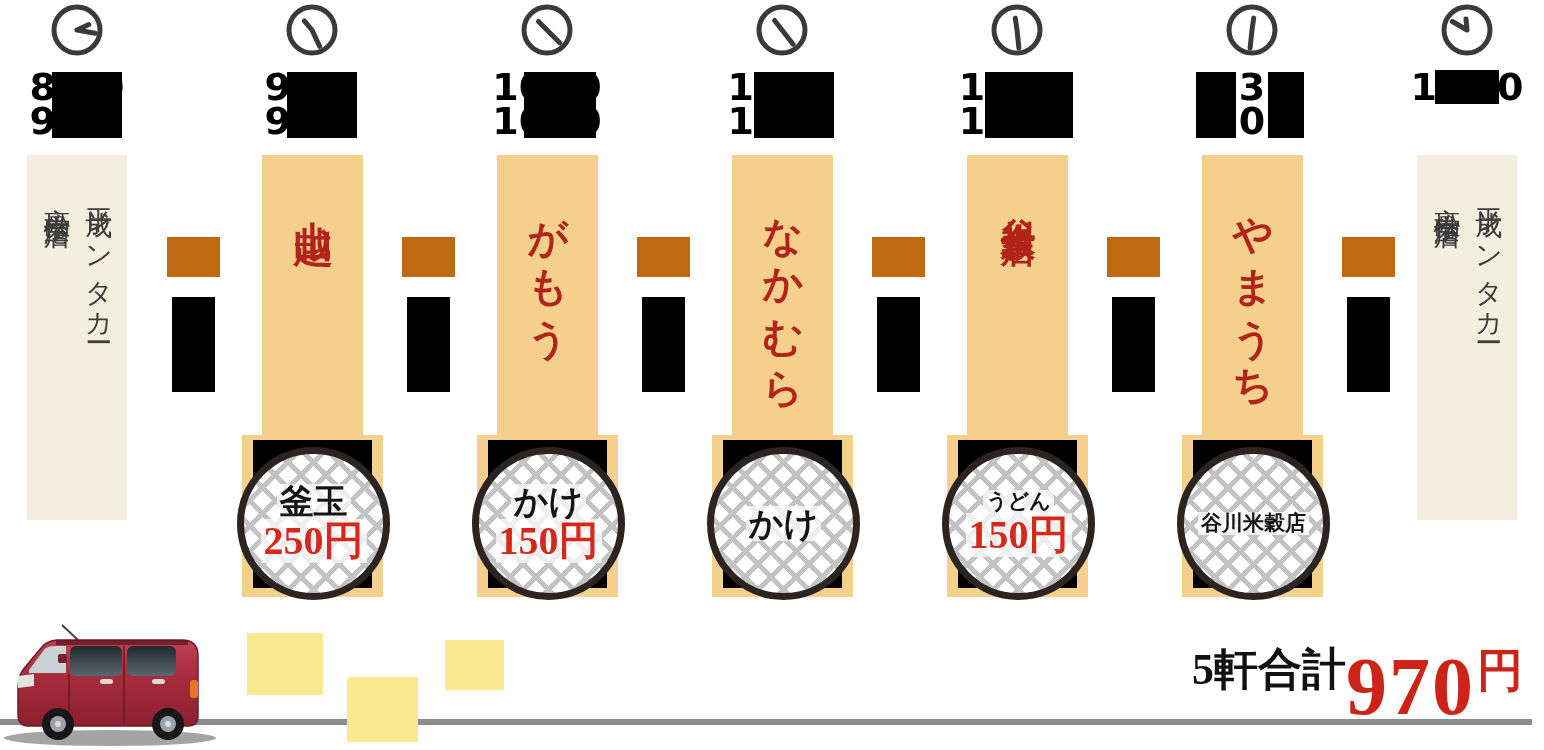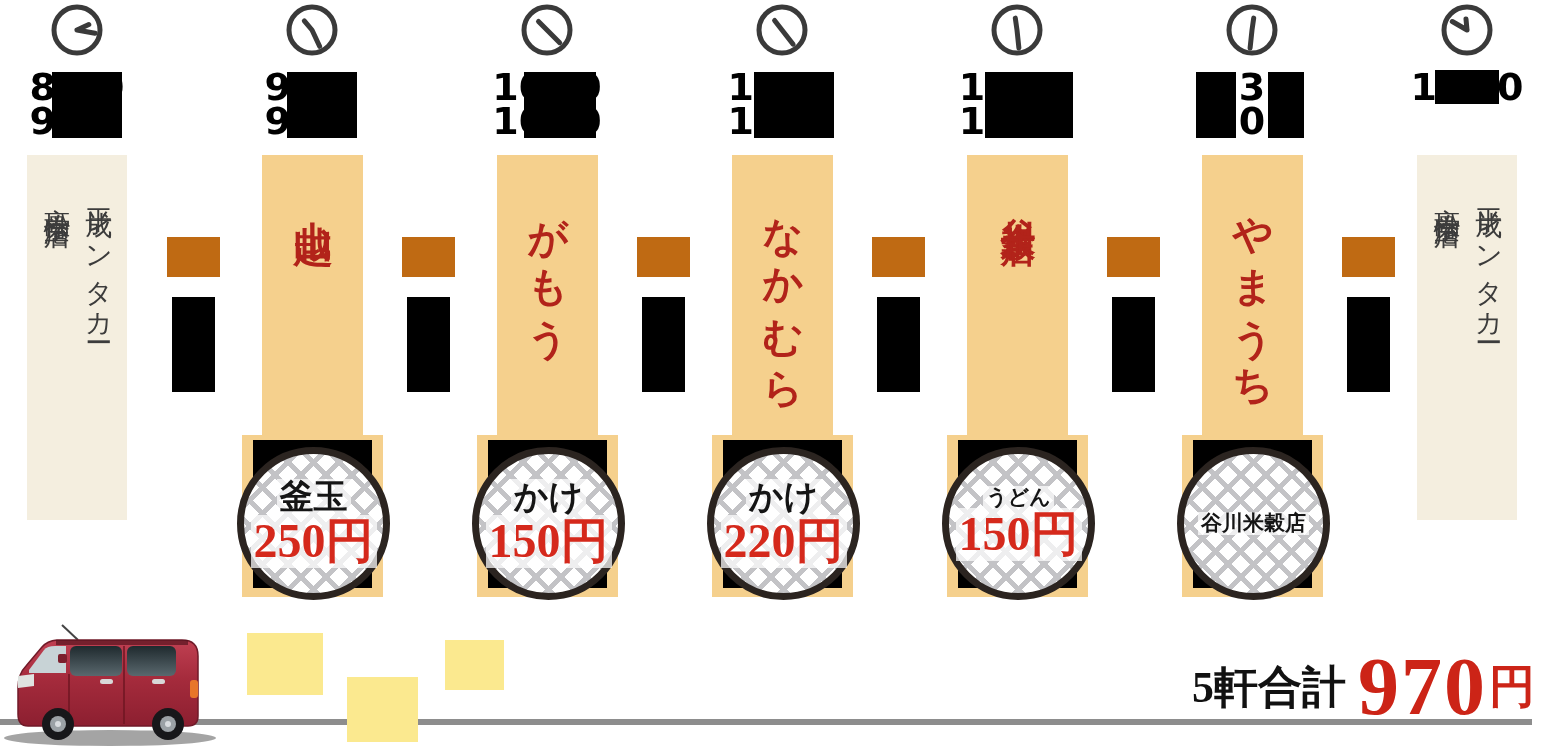--- a/index.html
+++ b/index.html
@@ -36,37 +36,37 @@
   .circle{position:absolute;left:-5px;top:292px;width:139px;height:139px;border-radius:50%;
           border:7px solid #2b2420;
           background:
             repeating-linear-gradient(45deg,rgba(195,195,198,0) 0 13px,#c3c3c6 13px 18px),
             repeating-linear-gradient(-45deg,rgba(195,195,198,0) 0 13px,#c3c3c6 13px 18px),
             #ffffff;
           display:flex;flex-direction:column;align-items:center;justify-content:center;}
   .c-item{font-family:"Liberation Serif",serif;font-weight:700;font-size:34px;color:#151515;
           background:rgba(255,255,255,.72);padding:0 3px;line-height:1.05;}
   .c-item.sm{font-size:21px;}
-  .c-price{font-family:"Liberation Serif",serif;font-weight:700;font-size:48px;color:#d5291c;
+  .c-price{font-family:"Liberation Serif",serif;font-weight:700;font-size:40px;color:#d5291c;
           background:rgba(255,255,255,.72);padding:0 3px;line-height:1.1;}
 
   
   .conn-orange{position:absolute;top:237px;width:53px;height:40px;background:#bf6a13;}
   .conn-black{position:absolute;top:297px;width:43px;height:95px;background:#000;}
 
   
   .road{position:absolute;left:0;top:719px;width:1532px;height:6px;background:#8d8d8d;z-index:1;}
   .note{position:absolute;background:#fbe98f;z-index:2;}
   .car{position:absolute;left:0;top:616px;z-index:3;}
-  .total{position:absolute;left:1192px;top:640px;display:flex;align-items:center;z-index:2;white-space:nowrap;}
+  .total{position:absolute;left:1192px;top:640px;display:flex;align-items:flex-start;z-index:2;white-space:nowrap;}
   .total .lbl{font-family:"Liberation Serif",serif;font-weight:700;font-size:44px;color:#111;
       text-shadow:2px 2px 0 #fff,-2px -2px 0 #fff,2px -2px 0 #fff,-2px 2px 0 #fff,
                   2px 0 0 #fff,-2px 0 0 #fff,0 2px 0 #fff,0 -2px 0 #fff;}
   .total .amt{font-family:"Liberation Serif",serif;font-weight:700;font-size:82px;color:#cc2417;
-      margin-left:12px;letter-spacing:2px;
+      margin-left:0;letter-spacing:2px;
       text-shadow:2px 2px 0 #fff,-2px -2px 0 #fff,2px -2px 0 #fff,-2px 2px 0 #fff,
                   2px 0 0 #fff,-2px 0 0 #fff,0 2px 0 #fff,0 -2px 0 #fff;}
   .total .unit{font-family:"Liberation Serif",serif;font-weight:700;font-size:46px;color:#cc2417;
       margin-left:2px;
       text-shadow:2px 2px 0 #fff,-2px -2px 0 #fff,2px -2px 0 #fff,-2px 2px 0 #fff;}
 </style>
 </head>
 <body>
 
 <div id="stage">
@@ -190,21 +190,20 @@
 
   <div class="stop" style="left:712px">
     <div class="pillar"></div>
     <div class="pedestal"></div>
     <div class="blackback"></div>
     <div class="shopname">
         <span>なかむら</span>
       </div>
     <div class="circle">
       <div class="c-item">かけ</div>
-      <div class="c-price">220円</div>
     </div>
   </div>
 
   <div class="stop" style="left:947px">
     <div class="pillar"></div>
     <div class="pedestal"></div>
     <div class="blackback"></div>
     <div class="shopname long">
         <span>谷川米穀店</span>
       </div>

